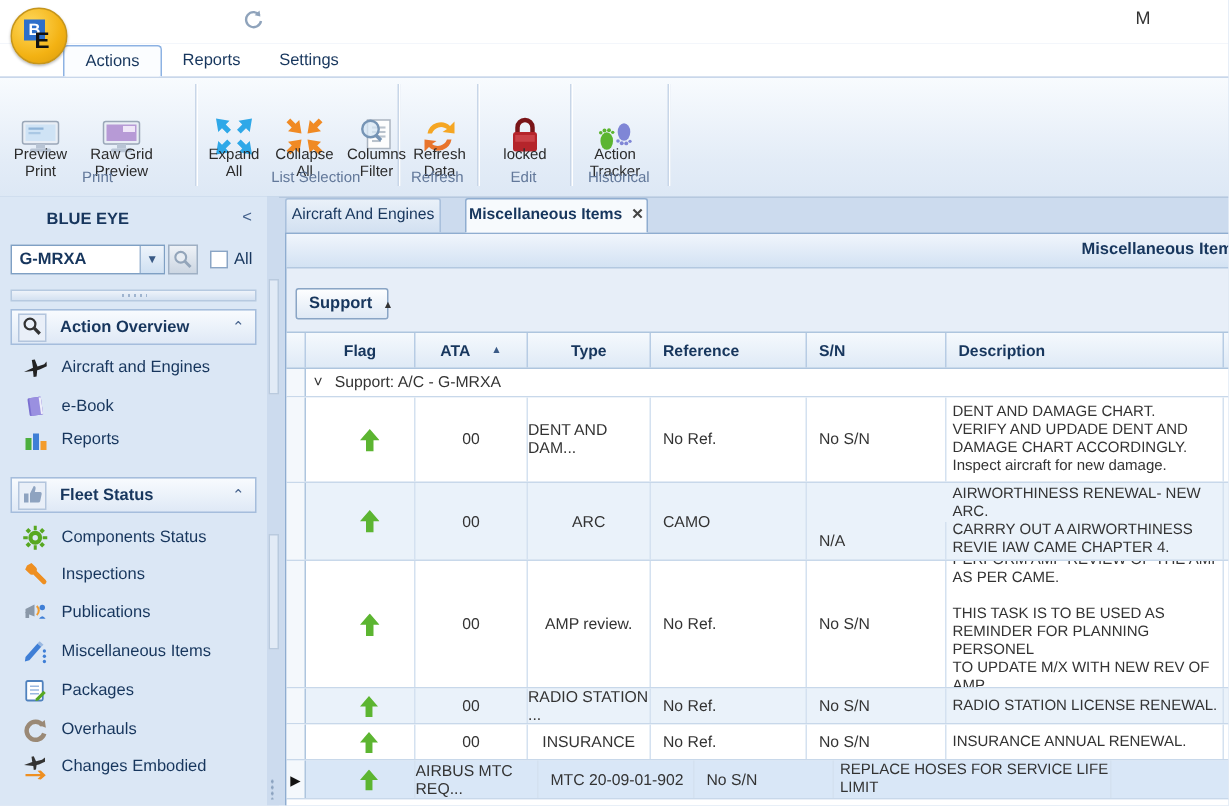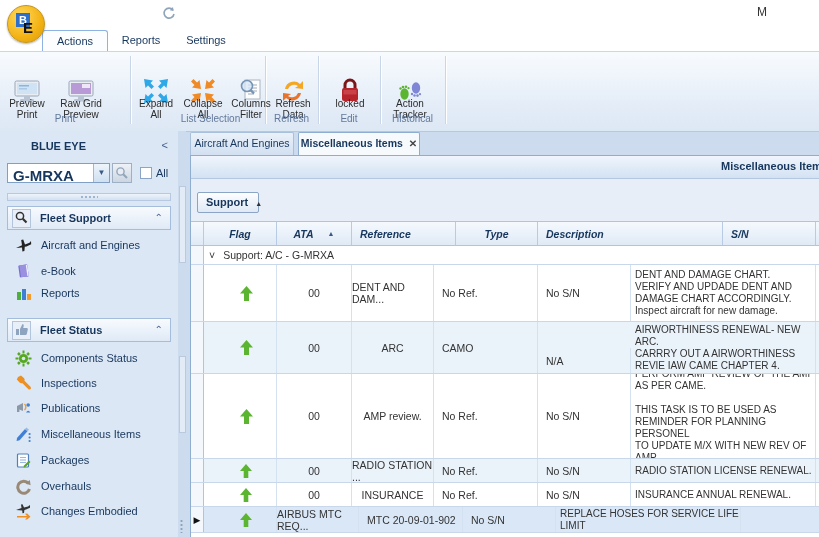--- a/index.html
+++ b/index.html
@@ -29,21 +29,21 @@
     font-size:10px;color:#62789a;}
   .rbtn{position:absolute;top:2px;height:58px;text-align:center;font-size:10px;line-height:11px;
     color:#2b2b2b;white-space:pre-line;cursor:default;}
   .rbtn .ric{display:block;height:32px;margin-bottom:1px;}
   
   .sidebar{position:absolute;left:0;top:131px;width:178px;height:406px;background:#dbe7f5;}
   .sb-title{position:absolute;left:10px;top:9px;font-size:11px;font-weight:bold;color:#17365d;padding-left:21px;}
   .sb-collapse{position:absolute;right:10px;top:8px;font-size:11px;color:#44618c;}
   .combo{position:absolute;left:7px;top:32px;width:103px;height:20px;background:#fff;
     border:1px solid #7fa0c4;box-sizing:border-box;}
-  .combo .val{position:absolute;left:5px;top:3px;font-size:15px;font-weight:bold;color:#17365d;}
+  .combo .val{position:absolute;left:5px;top:3px;font-size:11px;font-weight:bold;color:#17365d;}
   .combo .dd{position:absolute;right:0;top:0;width:15px;height:18px;
     background:linear-gradient(#eef4fb,#cfe0f2);border-left:1px solid #9fb8d4;
     font-size:8px;color:#3a5a86;text-align:center;line-height:18px;}
   .search-btn{position:absolute;left:112px;top:32px;width:20px;height:20px;
     background:linear-gradient(#eef2f7,#ccd6e2);border:1px solid #9fb0c4;box-sizing:border-box;}
   .chk{position:absolute;left:140px;top:36px;width:12px;height:12px;background:#fff;
     border:1px solid #8aa5c5;box-sizing:border-box;}
   .chk-label{position:absolute;left:156px;top:36px;font-size:11px;color:#17365d;}
   .hsplit{position:absolute;left:7px;top:62px;width:164px;height:8px;
     background:linear-gradient(#eef3fa,#d4e1f1);border:1px solid #b6c9e0;box-sizing:border-box;}
@@ -77,21 +77,21 @@
     background:linear-gradient(#f0f5fc,#d3e2f3);border-bottom:1px solid #b3c8e0;overflow:hidden;}
   .panel-title .t{position:absolute;left:530px;top:4px;font-size:11px;font-weight:bold;
     color:#17365d;white-space:nowrap;}
   .group-btn{position:absolute;left:6px;top:36px;width:62px;height:21px;box-sizing:border-box;
     border:1px solid #8aa5c5;border-radius:2px;background:linear-gradient(#fdfeff,#dfe9f5);
     font-size:11px;font-weight:bold;color:#17365d;line-height:19px;padding-left:8px;cursor:default;}
   .group-btn .tri{font-size:7px;margin-left:7px;color:#333;}
   
   .grid{position:absolute;left:0;top:65px;width:629px;}
   .ghead{display:flex;height:25px;background:linear-gradient(#f5f9fd,#dfeaf6);
-    border-top:1px solid #aec5de;border-bottom:1px solid #aec5de;box-sizing:border-box;font-style:italic;}
+    border-top:1px solid #aec5de;border-bottom:1px solid #aec5de;box-sizing:border-box;}
   .ghead .hc{box-sizing:border-box;border-right:1px solid #b7cce4;font-size:10.5px;
     font-weight:bold;color:#17365d;display:flex;align-items:center;}
   .hc.center{justify-content:center;}
   .hc.left{padding-left:8px;}
   .sort{font-size:7px;color:#3a5a86;margin-left:14px;}
   .grow{display:flex;box-sizing:border-box;border-bottom:1px solid #c8d8ea;background:#fff;}
   .grow.tint{background:#eaf2fa;}
   .grow.sel{background:#d9e7f7;}
   .cell{box-sizing:border-box;border-right:1px solid #d4e1f0;display:flex;align-items:center;
     font-size:10.5px;color:#333;overflow:hidden;}
@@ -273,21 +273,21 @@
         <i></i>
       </div>
 
     <div class="sb-header" style="top:75px;">
       <span class="hic">
         <svg width="15" height="15" viewBox="0 0 15 15">
             <circle cx="6" cy="6" r="3.6" fill="none" stroke="#333" stroke-width="1.5"></circle>
             <line x1="8.8" y1="8.8" x2="12.5" y2="12.5" stroke="#333" stroke-width="2.2"></line>
           </svg>
       </span>
-      <span class="lbl">Fleet Support</span>
+      <span class="lbl">Action Overview</span>
       <span class="chev">⌃</span>
     </div>
     <div class="sb-item" style="top:104px;">
       <span class="iic">
         <svg width="17" height="17" viewBox="0 0 17 17">
             <path d="M1 11 L7 8.2 L6.2 3 L8.2 2.6 L10 7.4 L14.5 5.8 L16 4 L16.2 7.2 L11.5 9.4 L9.8 9.8 L9.4 14 L7.4 14.4 L7 10.4 Z" fill="#222"></path>
           </svg>
       </span>
       <span class="lbl">Aircraft and Engines</span>
     </div>
@@ -413,21 +413,21 @@
   <div class="vsplit">
     <div class="pill" style="top:55px;height:75px;"></div>
     <div class="pill" style="top:225px;height:75px;"></div>
     <div class="grip"></div>
   </div>
 
   <div class="content">
     <div class="doctab inactive" style="left:4px;width:104px;">
       <span>Aircraft And Engines</span>
     </div>
-    <div class="doctab active" style="left:112px;width:122px;">
+    <div class="doctab active" style="left:124px;width:122px;">
       <span>Miscellaneous Items</span><span class="x">✕</span>
     </div>
 
     <div class="panel">
       <div class="panel-title">
         <span class="t">Miscellaneous Items</span>
       </div>
 
       <div class="group-btn">
         <span>Support</span><span class="tri">▲</span>
@@ -435,24 +435,24 @@
 
       <div class="grid">
 
         <div class="ghead">
           <div class="hc" style="width:13px;"></div>
           <div class="hc center" style="width:73px;">Flag</div>
           <div class="hc center" style="width:75px;">
               <span>ATA</span>
               <span class="sort">▲</span>
             </div>
+          <div class="hc center" style="width:82px;">Type</div>
           <div class="hc left" style="width:104px;">Reference</div>
-          <div class="hc center" style="width:82px;">Type</div>
+          <div class="hc left" style="width:93px;">S/N</div>
           <div class="hc left" style="width:185px;">Description</div>
-          <div class="hc left" style="width:93px;">S/N</div>
           <div class="hc" style="width:4px;border-right:none;"></div>
         </div>
 
         <div class="grouprow">
           <div class="cell ind" style="width:13px;border-bottom:none;"></div>
           <div class="gtxt" style="padding-left:5px;">˅</div>
           <div class="gtxt" style="padding-left:8px;">Support: A/C - G-MRXA</div>
         </div>
 
         <div class="grow" style="height:57px;">

